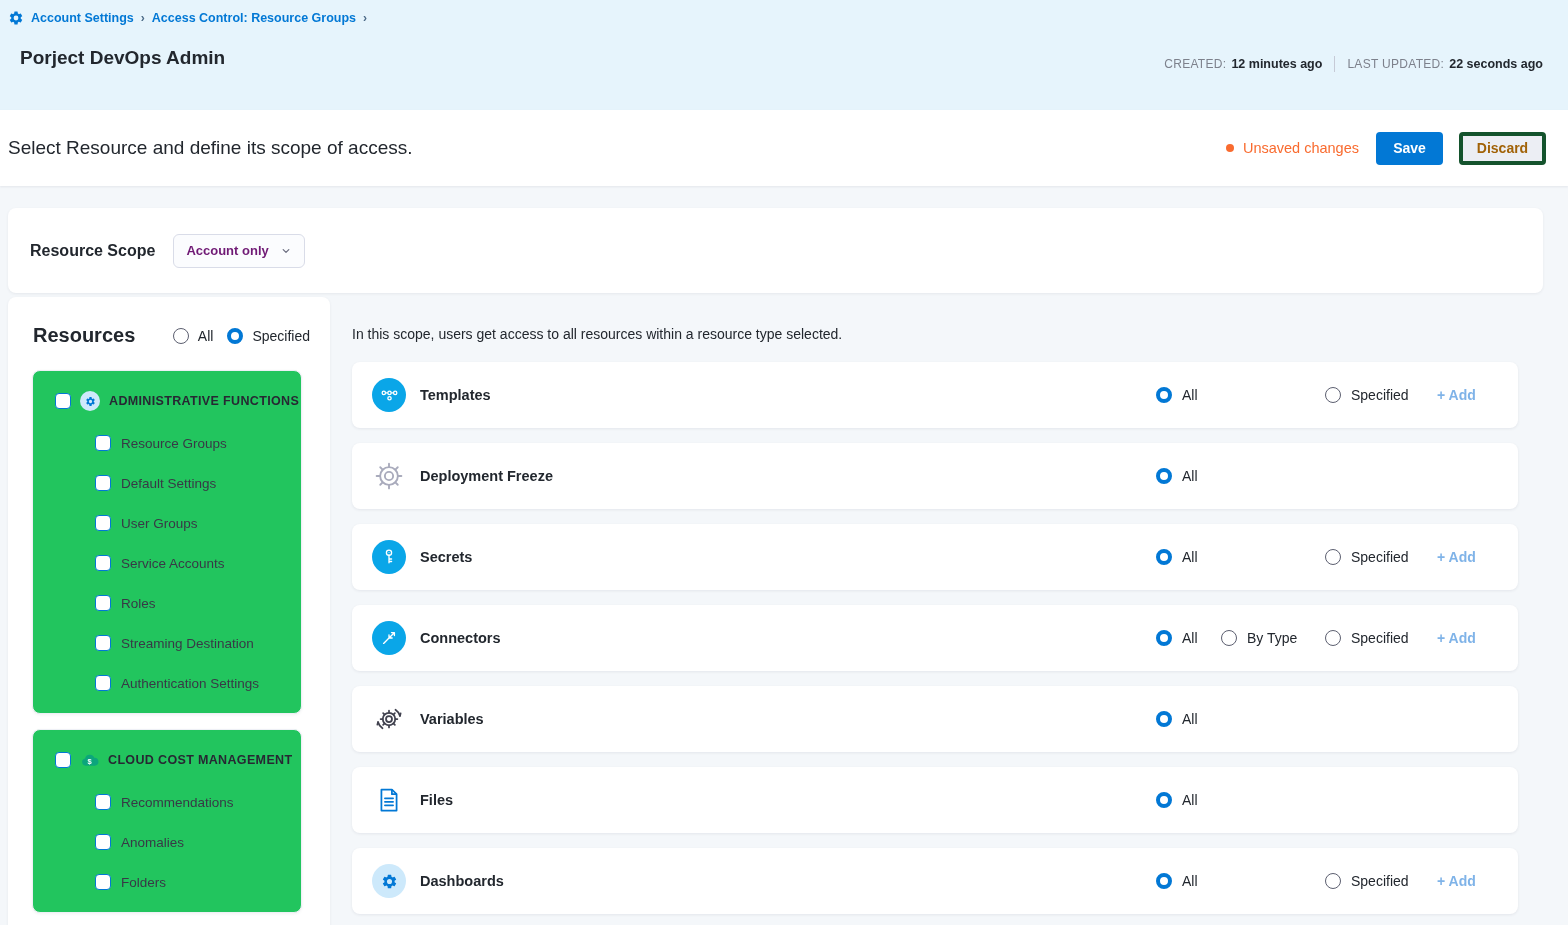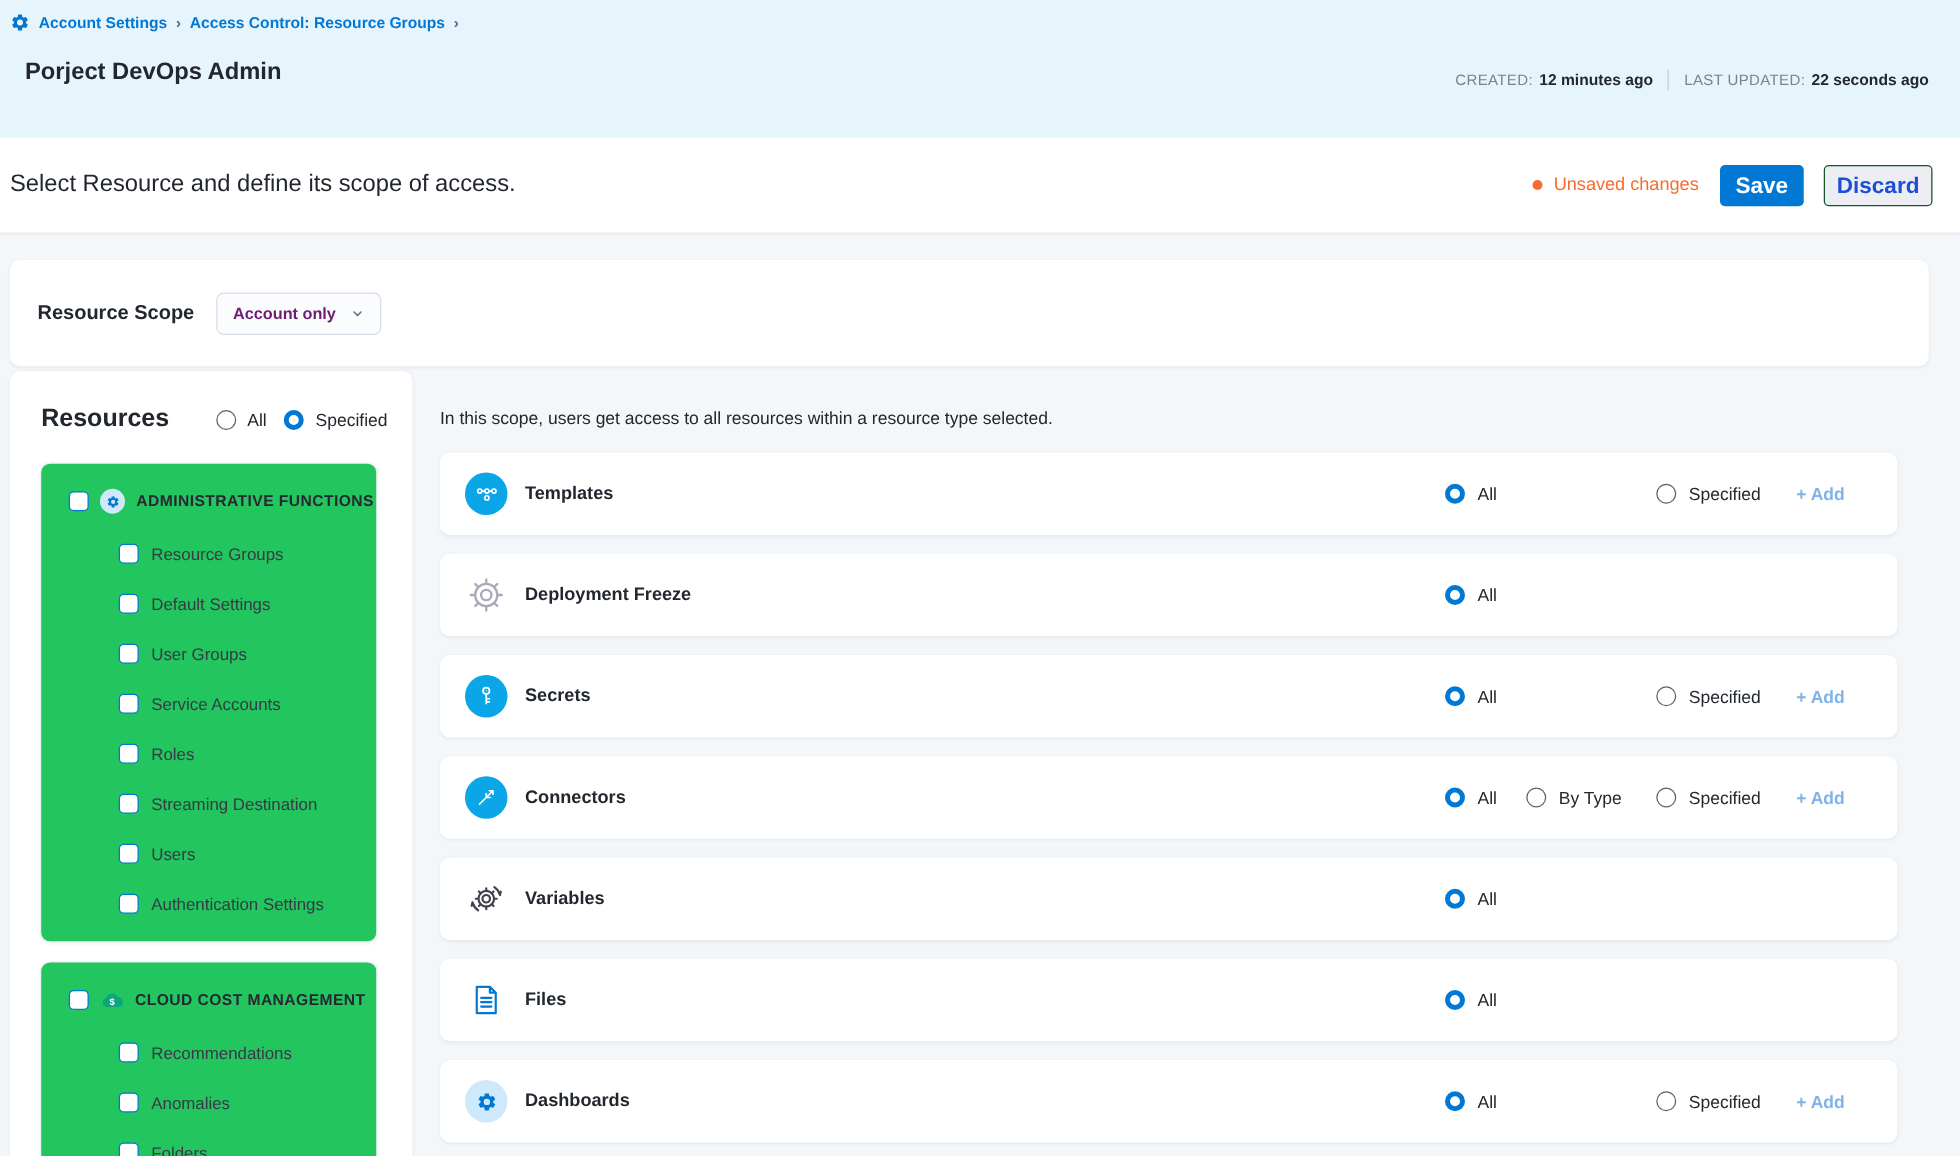--- a/index.html
+++ b/index.html
@@ -20,23 +20,23 @@
   .meta-div { width:1px; height:16px; background:#c6cad6; margin:0 12px; }
 
   
   .toolbar { position:absolute; left:0; top:110px; width:100%; height:76px; background:#ffffff;
              display:flex; align-items:center; padding:0 22px 0 8px;
              box-shadow:0 1px 2px rgba(40,41,61,.08); z-index:2; }
   .toolbar-desc { font-size:19px; color:#22272e; }
   .toolbar-right { margin-left:auto; display:flex; align-items:center; }
   .unsaved { display:flex; align-items:center; gap:9px; color:#f96b2f; font-size:14.5px; margin-right:17px; }
   .unsaved .dot { width:8px; height:8px; border-radius:50%; background:#f96b2f; }
-  .btn { border:none; border-radius:4px; font-family:inherit; font-size:18px; font-weight:700; cursor:pointer; height:33px; }
+  .btn { border:none; border-radius:4px; font-family:inherit; font-size:14px; font-weight:700; cursor:pointer; height:33px; }
   .btn-save { width:67px; background:#0278d5; color:#ffffff; }
-  .btn-discard { width:87px; background:#eceef4; color:#1d4ed8; margin-left:16px; border:1px solid #14532d; }
+  .btn-discard { width:87px; background:#eceef4; color:#a16207; margin-left:16px; border:4px solid #14532d; }
 
   
   .scope-card { position:absolute; left:8px; top:208px; width:1535px; height:85px; background:#fff;
                 border-radius:8px; box-shadow:0 1px 3px rgba(40,41,61,.07); display:flex; align-items:center;
                 padding-left:22px; }
   .scope-label { font-size:16px; font-weight:700; }
   .dropdown { margin-left:18px; width:132px; height:34px; border:1px solid #d9dce8; border-radius:6px;
               background:#fbfcfe; display:flex; align-items:center; justify-content:space-between;
               padding:0 11px 0 12px; cursor:pointer; }
   .dropdown-value { font-size:13px; font-weight:600; color:#701a75; }
@@ -166,24 +166,20 @@
           <div class="group-item">
             <span class="cb"></span>
             <span class="item-label">Roles</span>
           </div>
           <div class="group-item">
             <span class="cb"></span>
             <span class="item-label">Streaming Destination</span>
           </div>
           <div class="group-item">
             <span class="cb"></span>
-            <span class="item-label">Users</span>
-          </div>
-          <div class="group-item">
-            <span class="cb"></span>
             <span class="item-label">Authentication Settings</span>
           </div>
         </div>
         <div class="group-card">
           <div class="group-header">
             <span class="cb"></span>
             <span style="display: flex;">
               <svg viewBox="0 0 24 24" width="19" height="19">
                 <path fill="#0ca57c" d="M18.6 18.5H7.2a4.6 4.6 0 01-.8-9.1A6.1 6.1 0 0118 8.6a4.3 4.3 0 01.6 9.9z"></path>
                 <text x="12.2" y="16" font-size="9.5" font-weight="bold" fill="#fff" text-anchor="middle" font-family="Liberation Sans,sans-serif">$</text>

